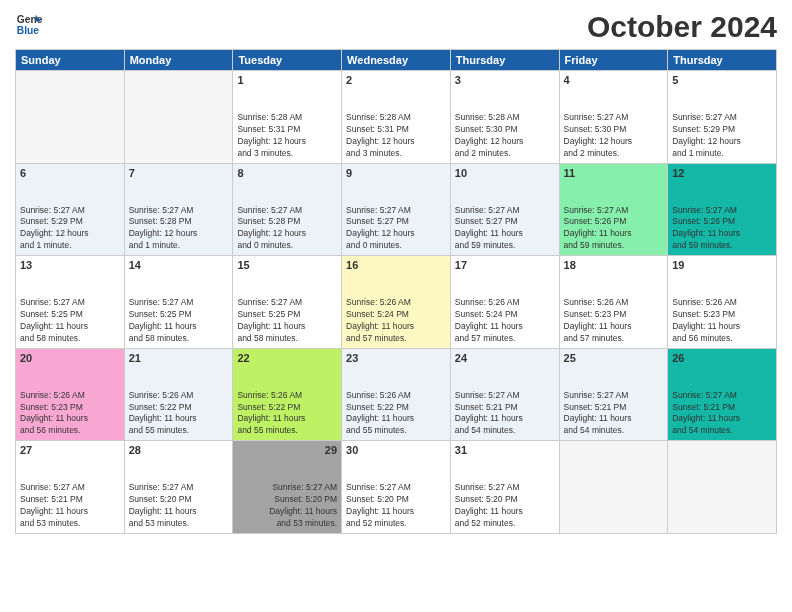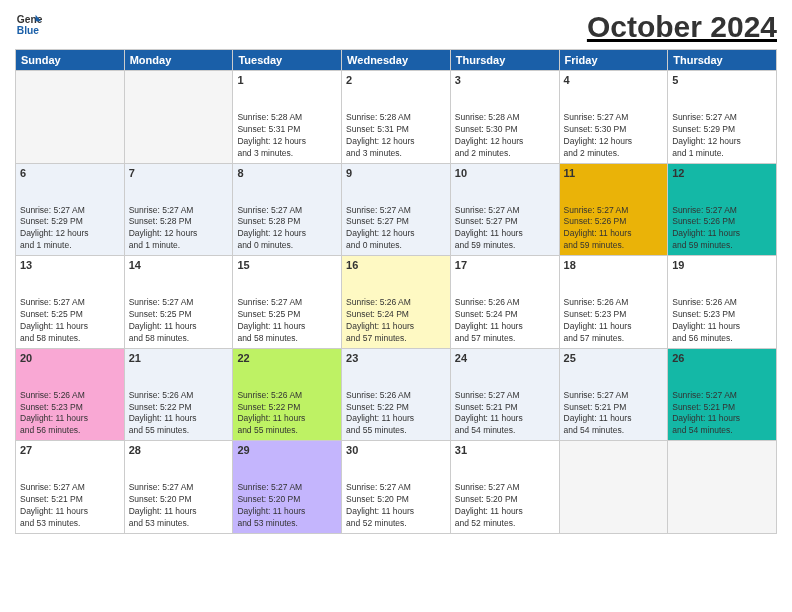--- a/index.html
+++ b/index.html
@@ -25,21 +25,20 @@
       display: flex;
       align-items: center;
       gap: 4px;
     }
     .logo-icon {
       width: 28px;
       height: 28px;
     }
     .title-block {
       text-align: right;
-      text-decoration: underline;
     }
     .month-title {
       font-size: 30px;
       font-weight: bold;
       color: #333;
       line-height: 1.1;
     }
     .subtitle {
       font-size: 13px;
       color: #555;
@@ -187,21 +186,21 @@
 Daylight: 12 hours
 and 0 minutes.</div>
           </td>
           <td style="background: rgb(237, 242, 249);">
             <span class="day-num">10</span>
             <div class="day-info" style="white-space: pre-line;">Sunrise: 5:27 AM
 Sunset: 5:27 PM
 Daylight: 11 hours
 and 59 minutes.</div>
           </td>
-          <td style="background: #eab308;">
+          <td style="background: #86efac;">
             <span class="day-num">11</span>
             <div class="day-info" style="white-space: pre-line;">Sunrise: 5:27 AM
 Sunset: 5:26 PM
 Daylight: 11 hours
 and 59 minutes.</div>
           </td>
           <td style="background: #14b8a6;">
             <span class="day-num">12</span>
             <div class="day-info" style="white-space: pre-line;">Sunrise: 5:27 AM
 Sunset: 5:26 PM
@@ -319,21 +318,21 @@
 Daylight: 11 hours
 and 53 minutes.</div>
           </td>
           <td style="background: rgb(255, 255, 255);">
             <span class="day-num">28</span>
             <div class="day-info" style="white-space: pre-line;">Sunrise: 5:27 AM
 Sunset: 5:20 PM
 Daylight: 11 hours
 and 53 minutes.</div>
           </td>
-          <td style="background: #c4b5fd;">
+          <td style="background: #a3a3a3; text-align: right;">
             <span class="day-num">29</span>
             <div class="day-info" style="white-space: pre-line;">Sunrise: 5:27 AM
 Sunset: 5:20 PM
 Daylight: 11 hours
 and 53 minutes.</div>
           </td>
           <td style="background: rgb(255, 255, 255);">
             <span class="day-num">30</span>
             <div class="day-info" style="white-space: pre-line;">Sunrise: 5:27 AM
 Sunset: 5:20 PM

